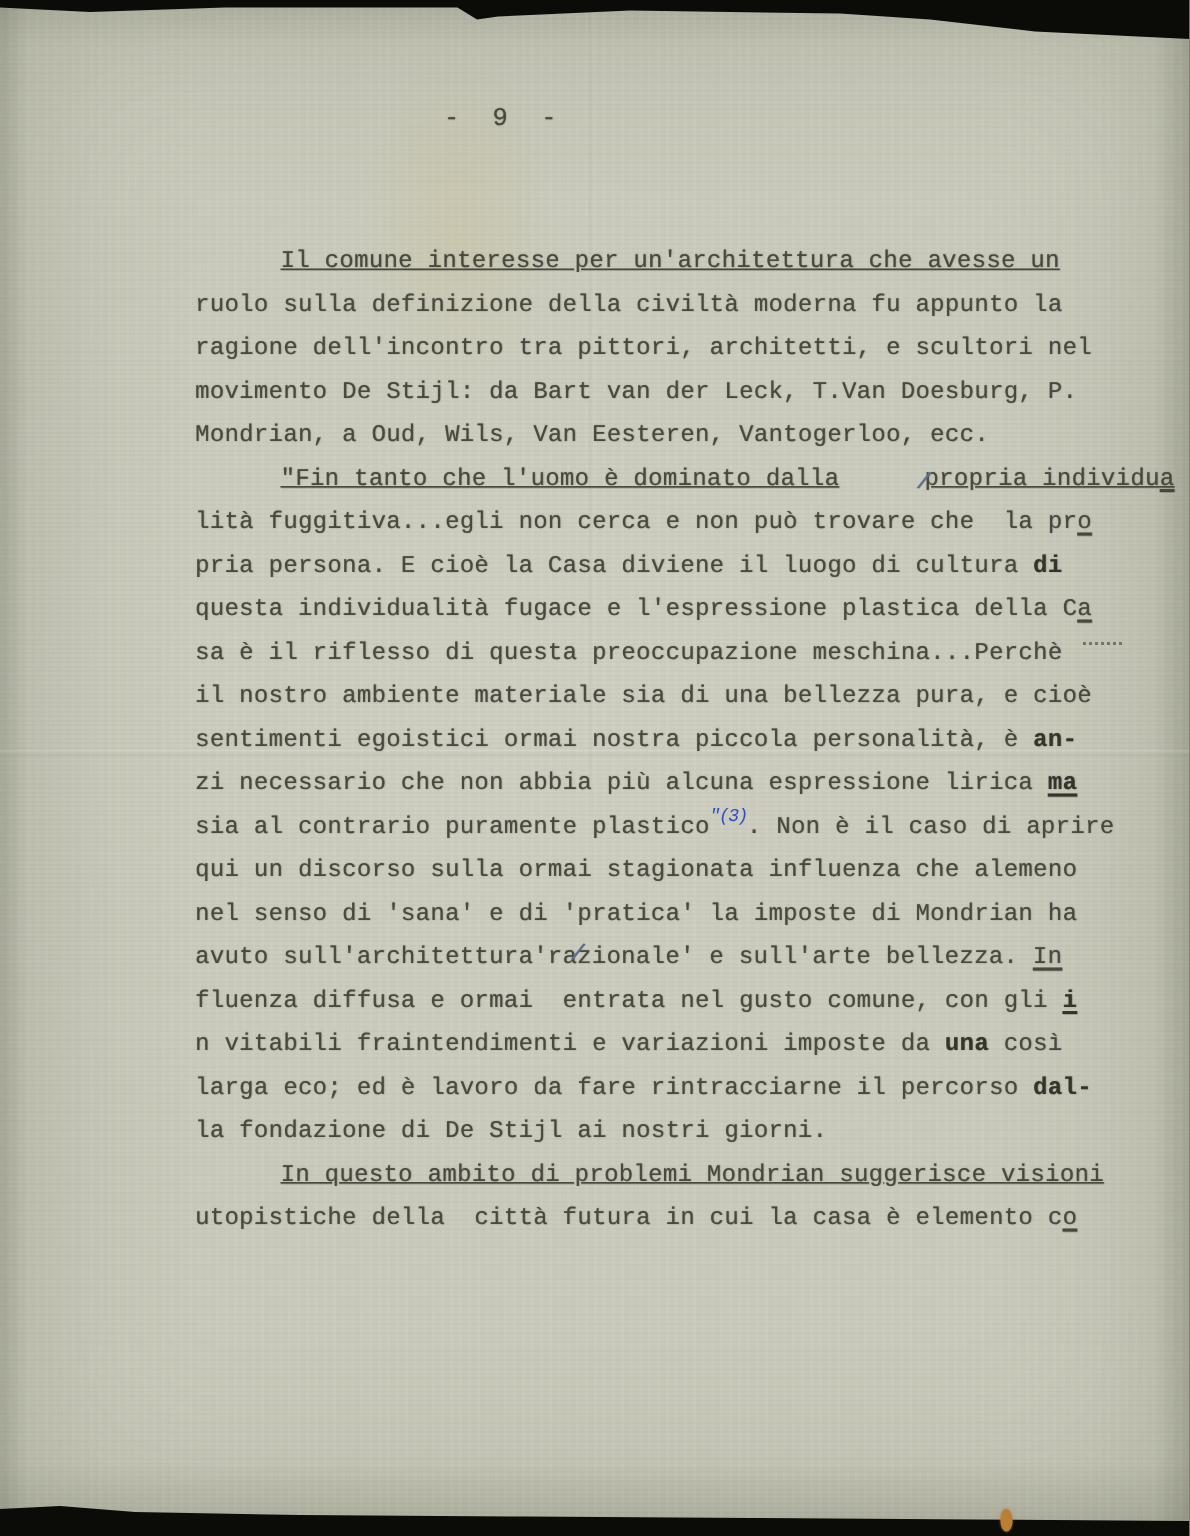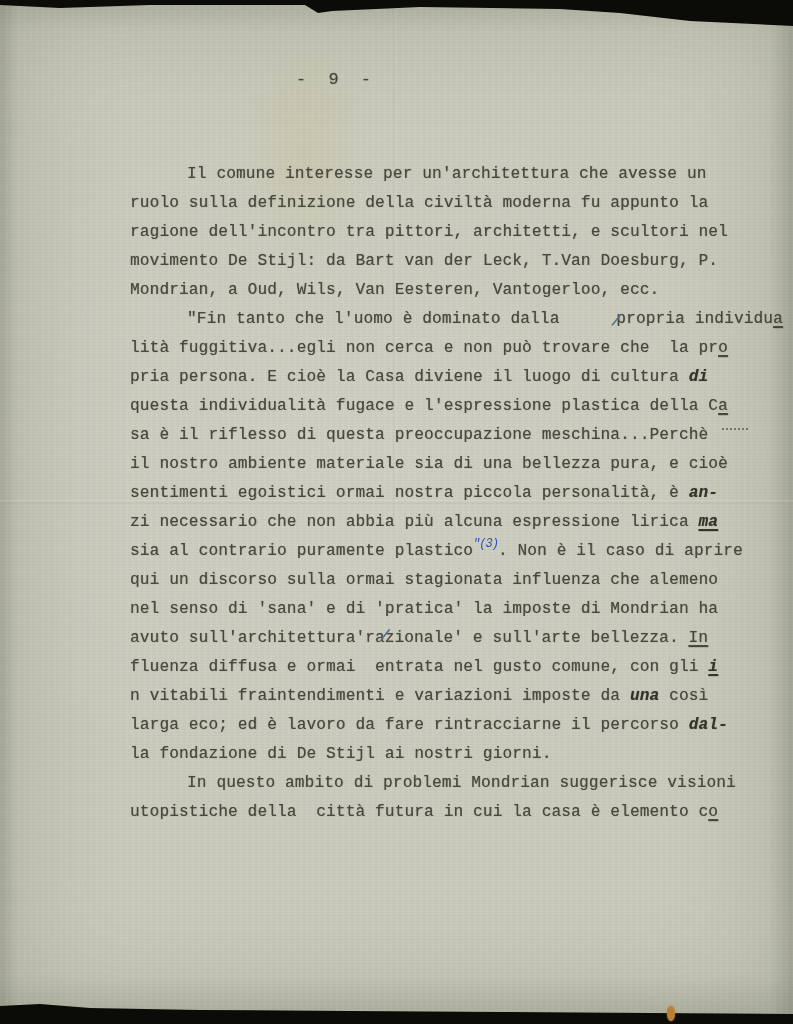--- a/index.html
+++ b/index.html
@@ -53,23 +53,23 @@
     text-shadow: 0 0 1px rgba(64,64,54,0.6);
   }
   .text-block {
     position: absolute; left: 130px; top: 160px; width: 630px;
     font-size: 16px; line-height: 29px; letter-spacing: .2px;
     color: rgba(66,66,56,0.90);
     text-shadow: 0.3px 0.3px 0.8px rgba(64,64,54,0.65);
   }
   .para { margin: 0; }
   .line { white-space: pre; height: 29px; }
-  .para.indent .line.first { text-indent: 57px; }
+  .para.indent .line.first { text-indent: 57px; text-decoration: underline; }
   .u { text-decoration: underline; text-decoration-thickness: 1.5px; text-underline-offset: 3px; }
-  .b { font-weight: bold; color: rgba(48,48,40,0.95); font-style: italic; }
+  .b { font-weight: bold; color: rgba(48,48,40,0.95); }
   .sup { font-size: 12px; position: relative; top: -8px; letter-spacing: -1px; }
   .blue { color: #2e4fc4; text-shadow: none; font-style: italic; }
   .slash {
     display: inline-block; color: #5f6f8e; text-shadow: none;
     margin: 0 -5px; transform: rotate(10deg) translateY(-2px); font-weight: bold;
   }
   .pencil-dots {
     position: absolute; left: 722px; top: 428px; width: 26px; height: 0;
     border-top: 2px dotted rgba(90,92,78,0.75);
   }

